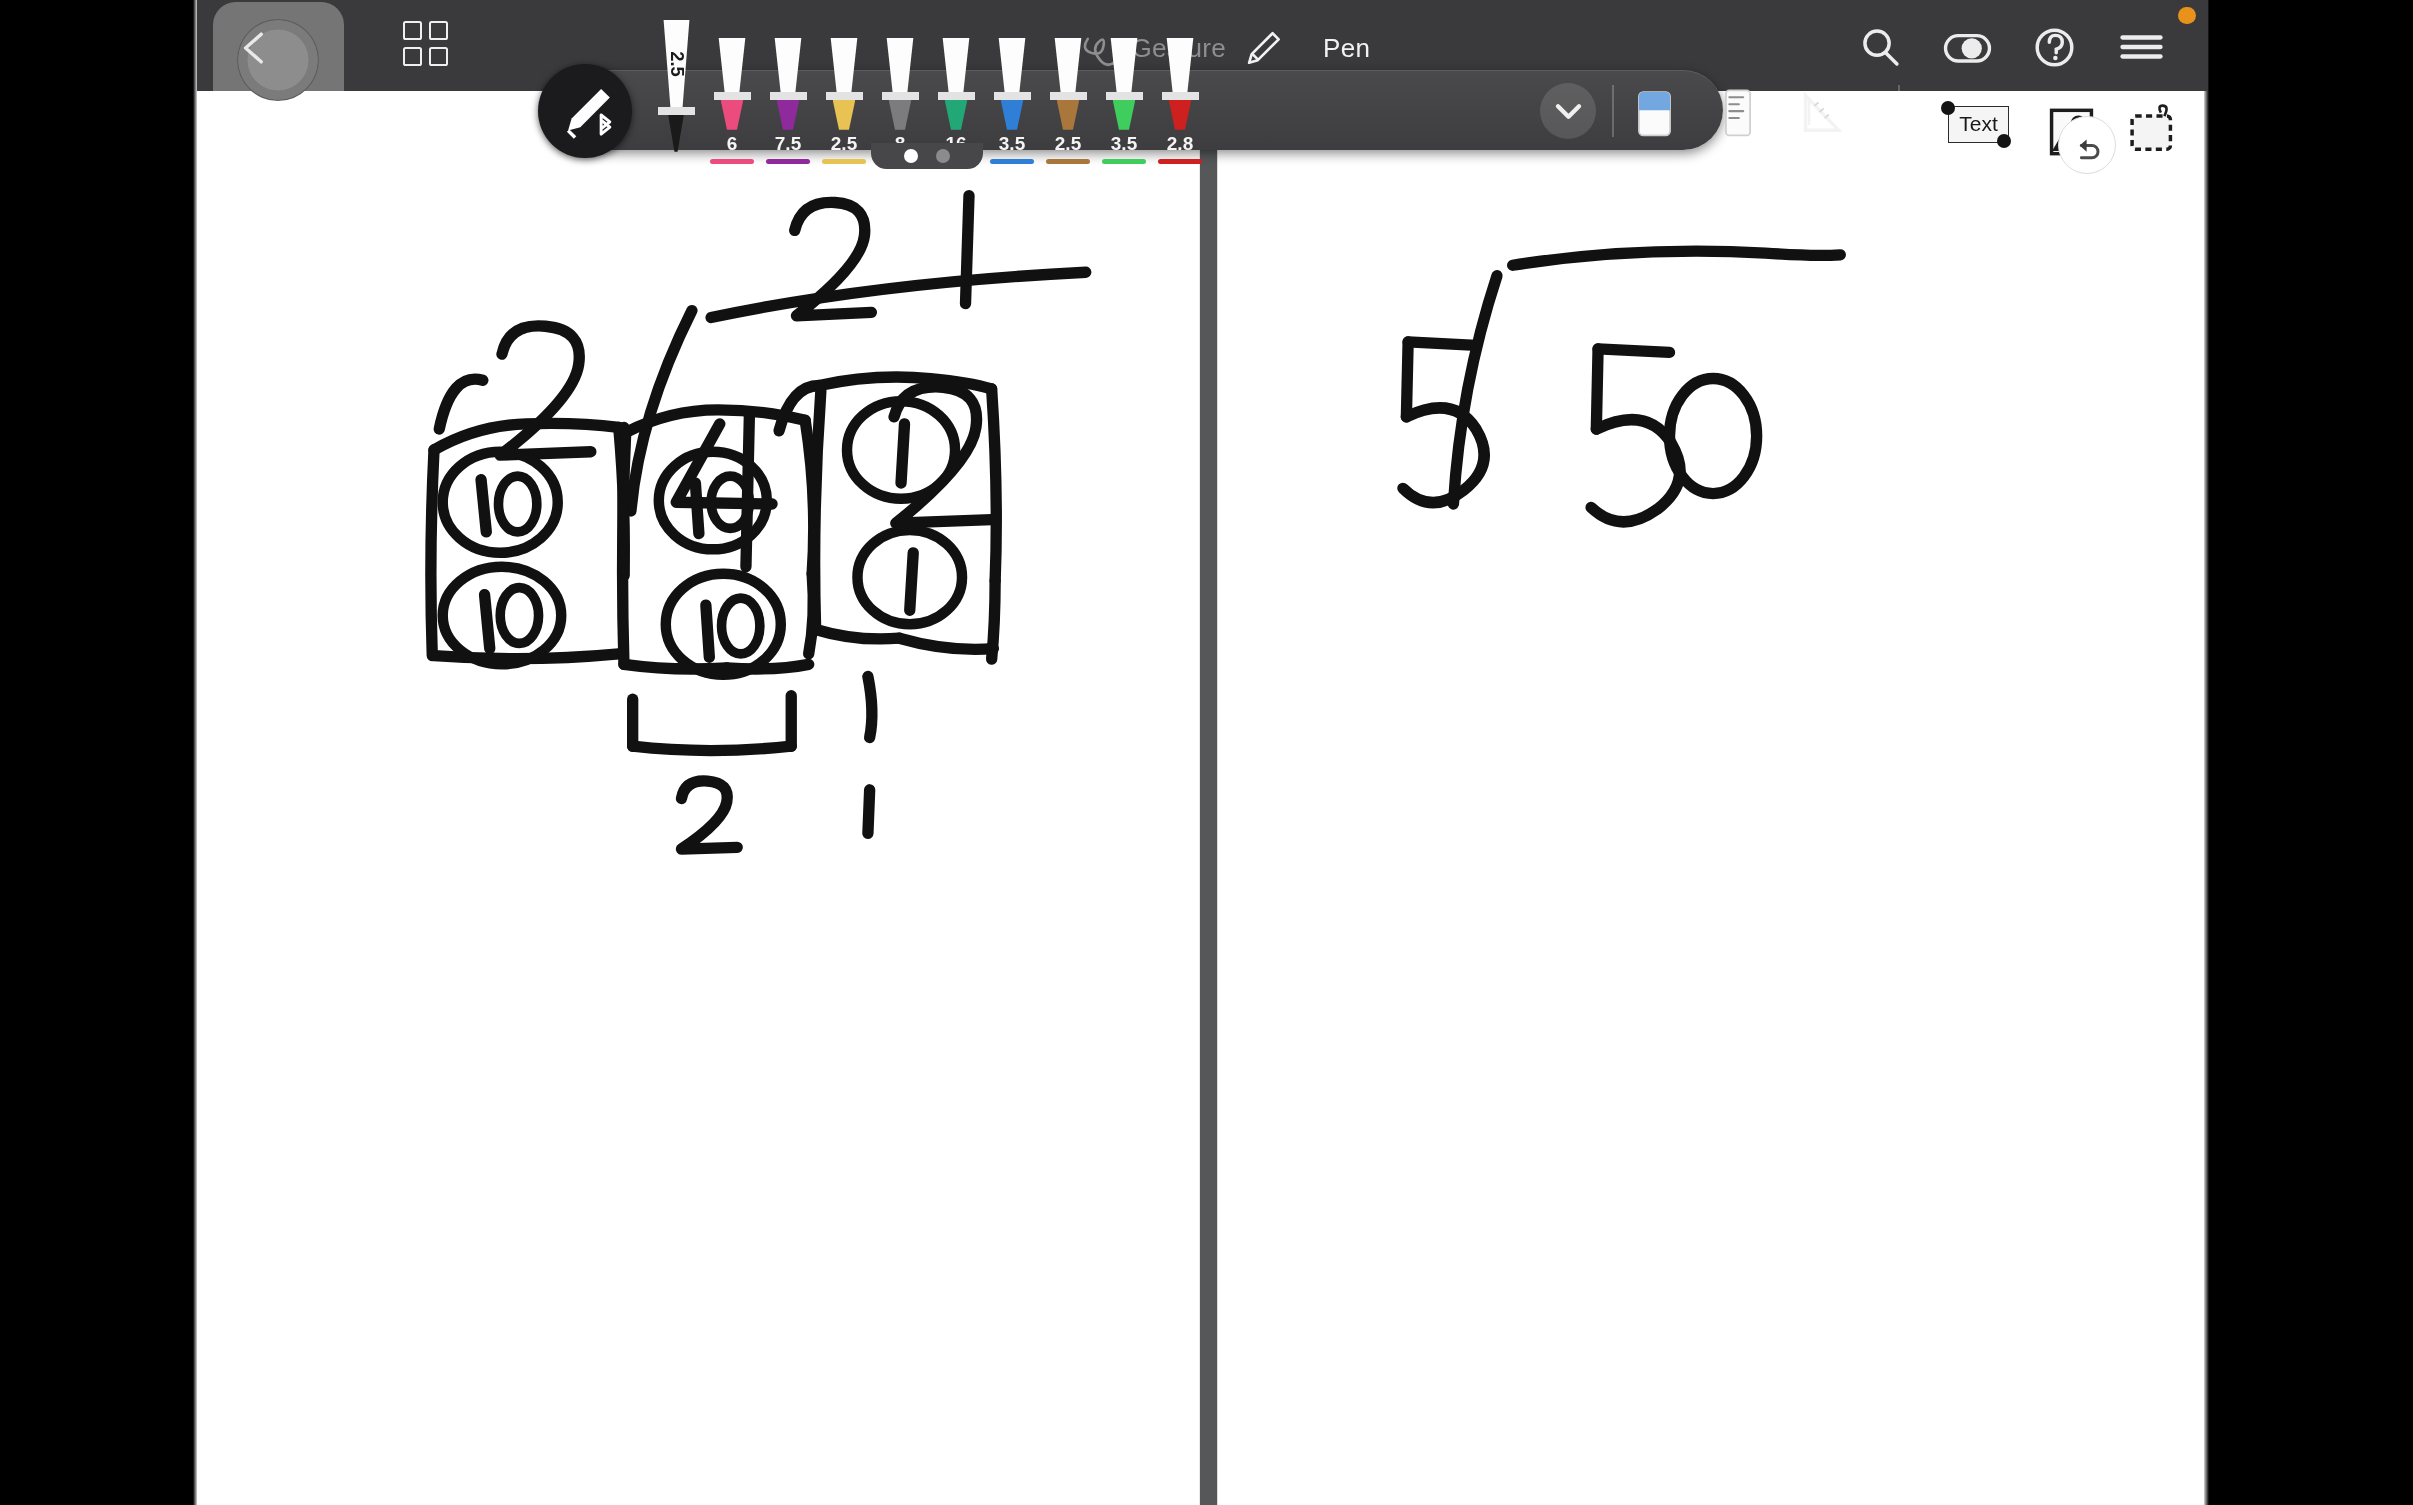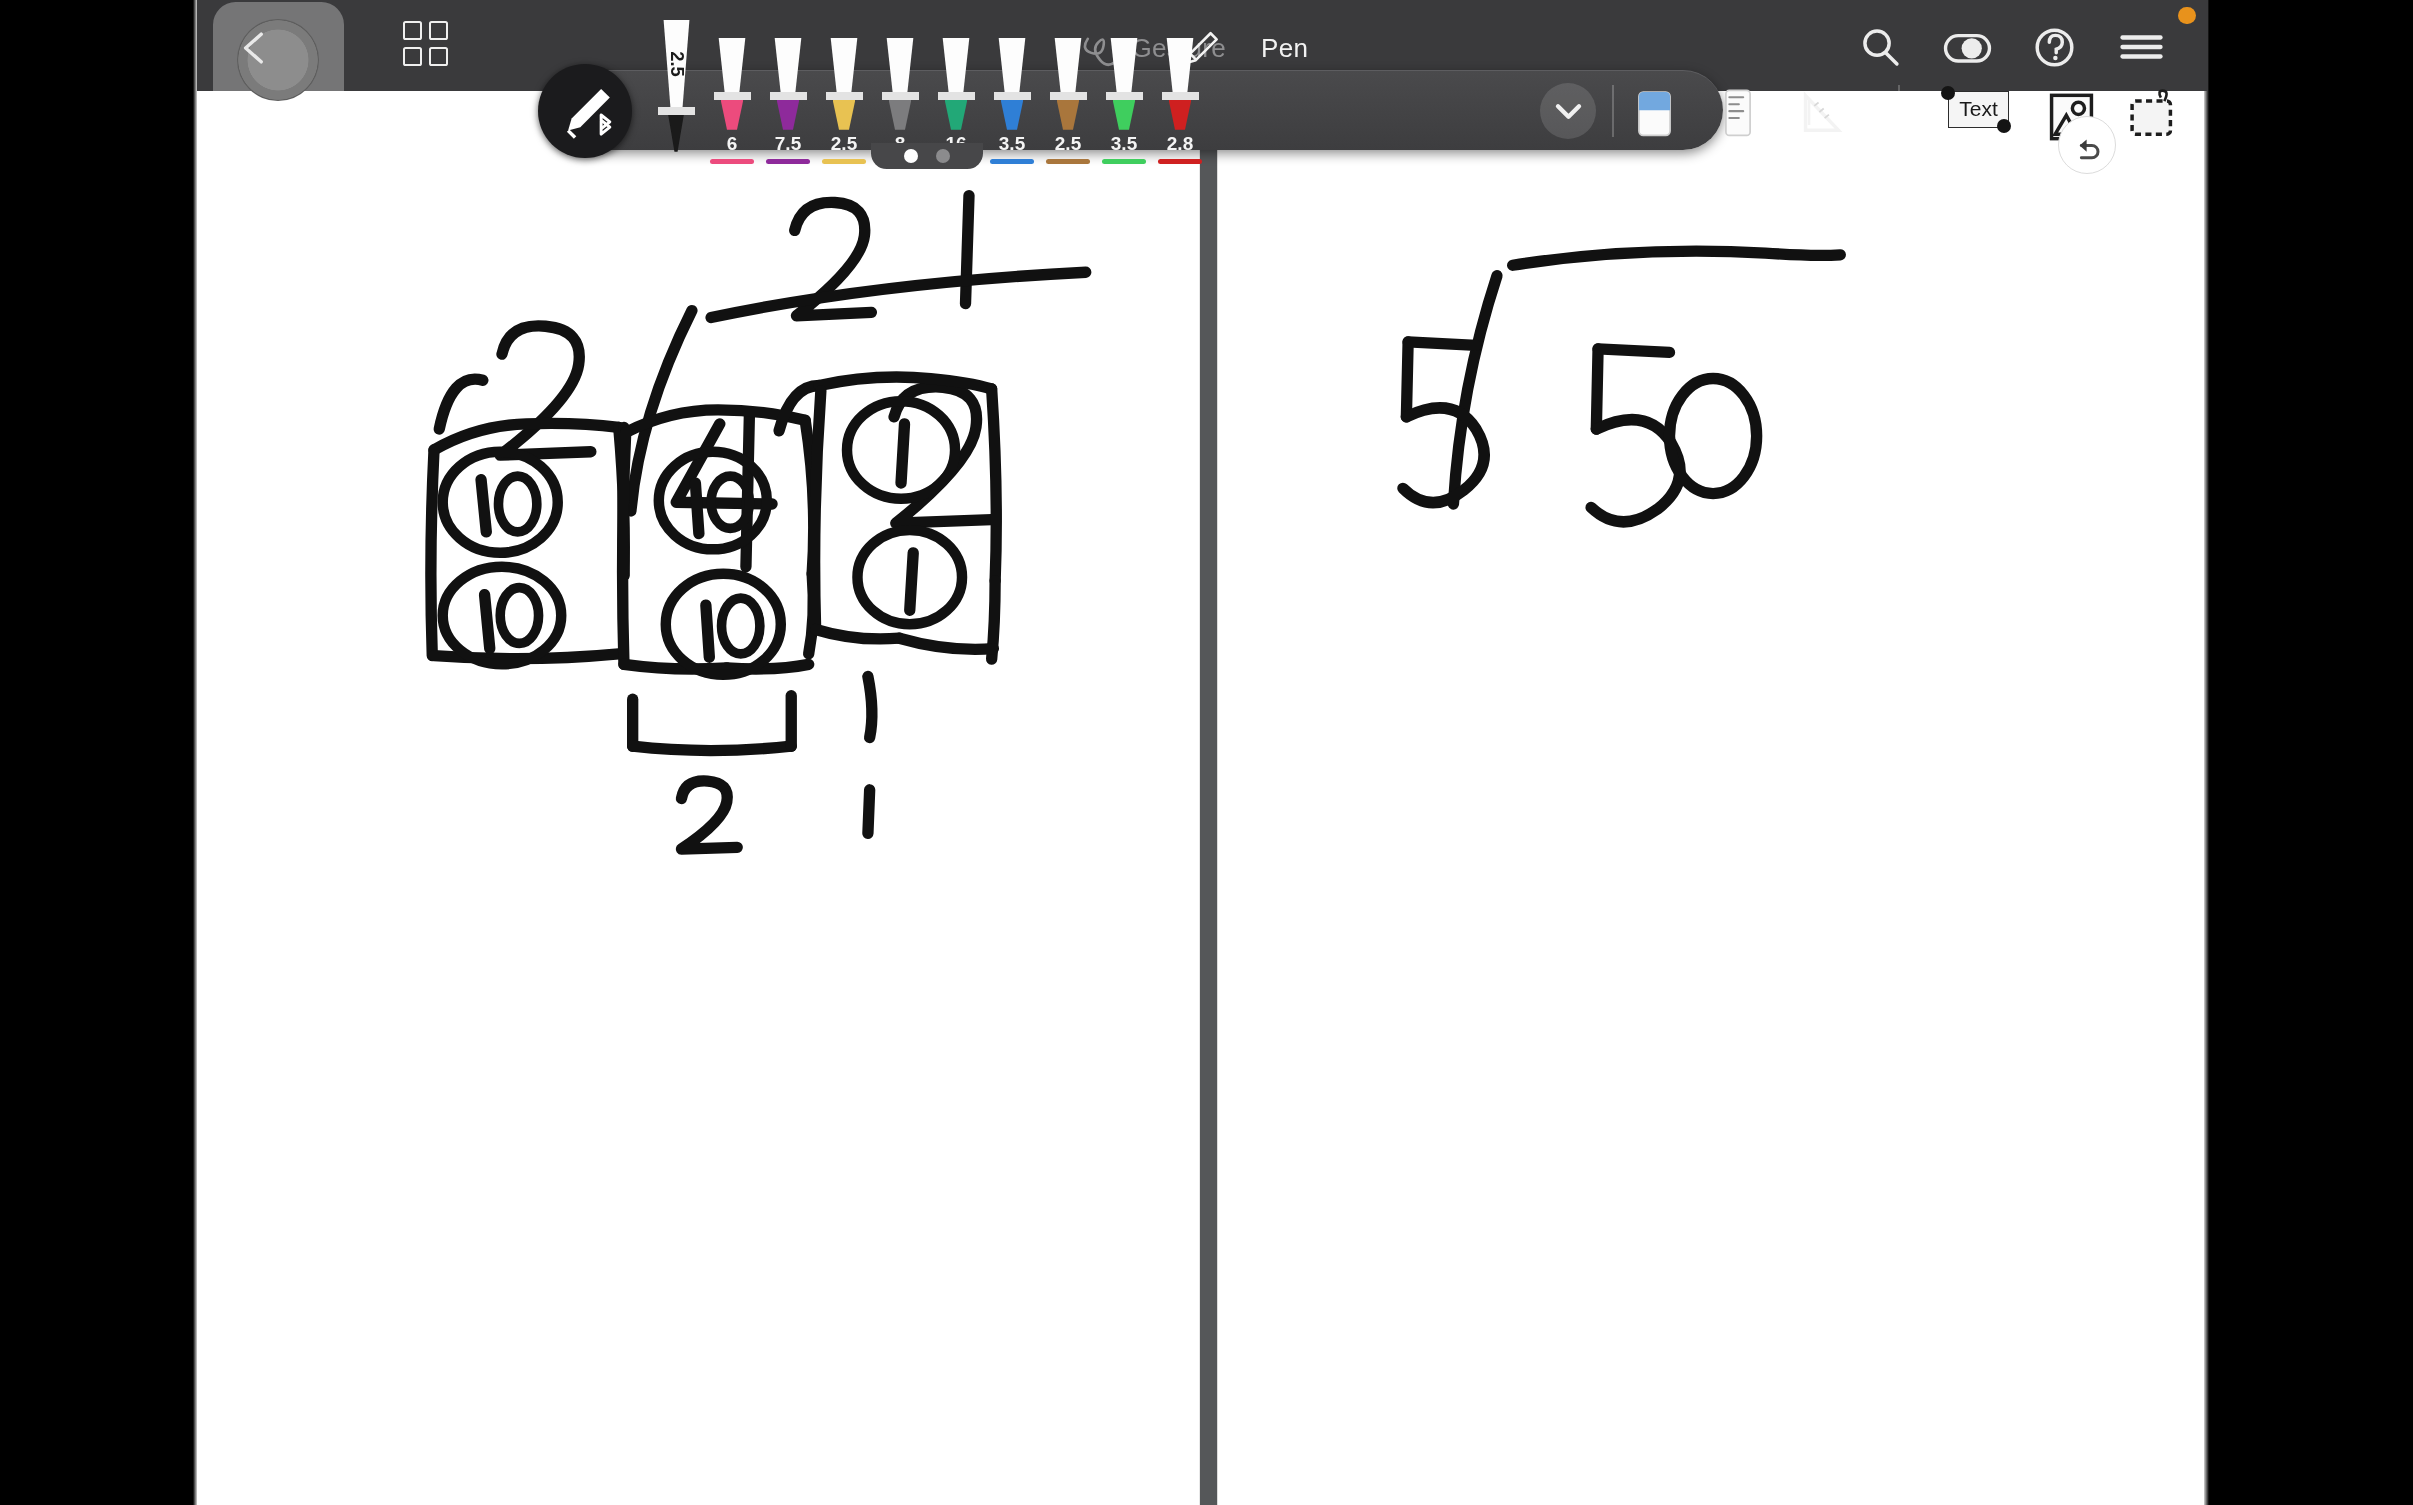--- a/index.html
+++ b/index.html
@@ -35,21 +35,21 @@
   .grid-btn { position:absolute; left:206px; top:21px; width:51px; height:51px; }
   .grid-btn i { position:absolute; width:19px; height:19px; border:2.6px solid #efefef; border-radius:2.6px; }
   .grid-btn i:nth-child(1){ left:0; top:0; }
   .grid-btn i:nth-child(2){ left:26px; top:0; }
   .grid-btn i:nth-child(3){ left:0; top:26px; }
   .grid-btn i:nth-child(4){ left:26px; top:26px; }
 
   .mode-label { position:absolute; display:flex; align-items:center; gap:10.5px;
                 font-size:26px; letter-spacing:0.3px; }
   .mode-gesture { left:882px; top:30px; color:#8e8e90; }
-  .mode-pen { left:984px; top:28px; color:#f2f2f2;gap:40px; }
+  .mode-pen { left:1046px; top:28px; color:#f2f2f2;gap:40px; }
 
   .tb-right { position:absolute; right:42px; top:22.7px; display:flex; align-items:center; gap:38px; }
   .tb-icon { width:49px; height:49px; display:flex; align-items:center; justify-content:center; }
   .notif-dot { position:absolute; right:12.2px; top:7px; width:17.4px; height:17.4px;
                border-radius:50%; background:#e8921c; }
 
   
   .pentool { position:absolute; left:547px; top:70px; width:1176px; height:80px;
              background:linear-gradient(180deg,#4a4a4c,#3d3d3f);
              border-radius:40px; box-shadow:0 3.5px 12.2px rgba(0,0,0,.45);
@@ -79,21 +79,21 @@
   .chevbtn { position:absolute; left:993px; top:12.2px; width:56px; height:56px;
              border-radius:50%; background:rgba(255,255,255,.13);
              display:flex; align-items:center; justify-content:center; }
 
   .sep { position:absolute; top:14px; width:1.7px; height:52px; background:rgba(255,255,255,.22); }
   .sep1 { left:1065px; } .sep2 { left:1351px; }
 
   .tool-row { position:absolute; left:1080px; top:5.2px; display:flex; align-items:flex-end; gap:30px; }
   .tool { width:54px; height:68px; display:flex; align-items:flex-end; justify-content:center; }
 
-  .tool-row2 { position:absolute; left:1394px; top:4px; display:flex; align-items:center; gap:28px; }
+  .tool-row2 { position:absolute; left:1394px; top:19px; display:flex; align-items:center; gap:28px; }
 
   .pager { position:absolute; left:871px; top:143px; width:112px; height:26px;
            background:#474749; border-radius:0 0 15.7px 15.7px; display:flex;
            align-items:center; justify-content:center; gap:17.4px; }
   .dot { width:14px; height:14px; border-radius:50%; }
   .dot.on { background:#fff; } .dot.off { background:#8b8b8d; }
 
   
   .undo { position:absolute; left:2058px; top:116px; width:58px; height:58px;
           border-radius:50%; border:1.7px solid #dcdcdc; background:#fff;

